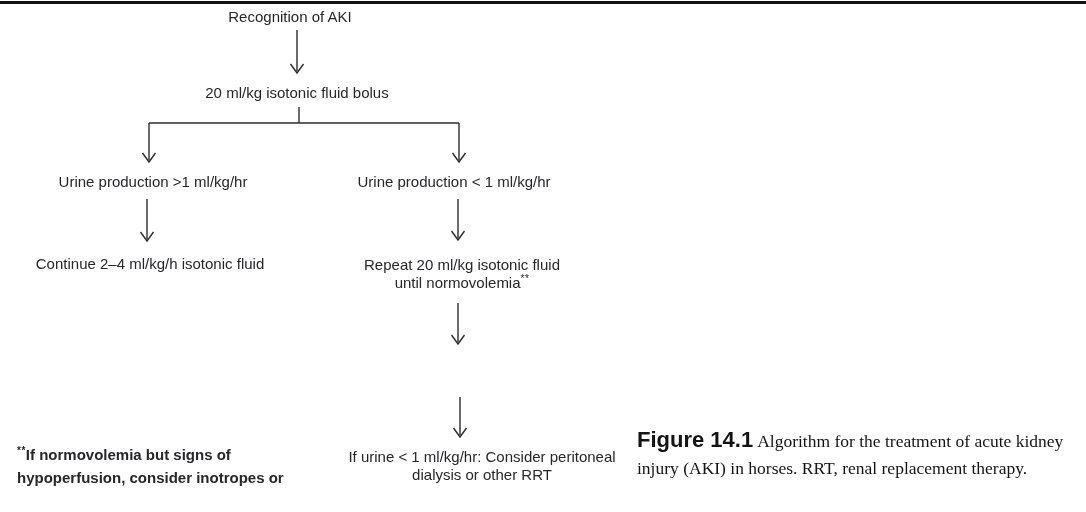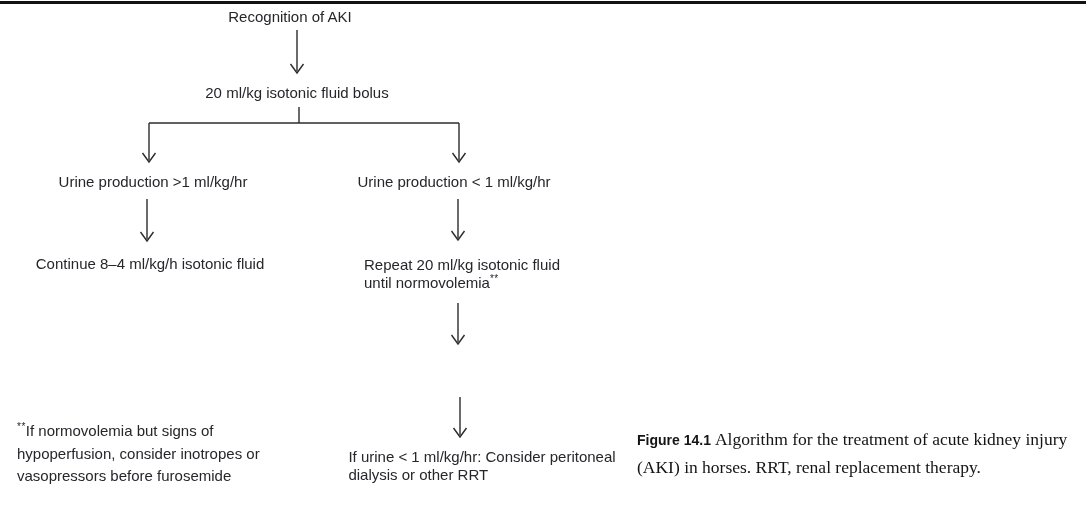--- a/index.html
+++ b/index.html
@@ -13,46 +13,48 @@
   }
   .top-rule {
     position:absolute; top:1px; left:0;
     width:1086px; height:2.5px;
     background:#121212;
   }
   .arrows { position:absolute; top:0; left:0; }
   .node {
     position:absolute;
     transform:translateX(-50%);
+    text-align:center;
     font-size:15px;
     line-height:18px;
     white-space:nowrap;
   }
   sup {
     font-size:10px;
     line-height:0;
     vertical-align:super;
     letter-spacing:0.5px;
   }
   .footnote {
-    position:absolute; left:17px; top:420px;
+    position:absolute; left:17px; top:444px;
     font-size:15px; line-height:22.5px;
     white-space:nowrap;
+    font-weight:bold;
   }
   .caption {
     position:absolute; left:637px; top:426px;
     width:447px;
     font-family:"Liberation Serif", serif;
     font-size:17.5px; line-height:27px;
     color:#141414;
   }
   .caption-label {
     font-family:"Liberation Sans", sans-serif;
     font-weight:bold;
-    font-size:14px;
+    font-size:22px;
   }
   .caption-text { margin-left:4px; }
 </style>
 </head>
 <body>
 
 <div class="top-rule"></div>
 
 <svg class="arrows" width="1086" height="512" viewBox="0 0 1086 512">
   <g stroke="#2b2b2b" stroke-width="1.4" fill="none">
@@ -94,37 +96,36 @@
 
 <div class="node" style="left:153px; top:173px">
   <span>Urine production &gt;1 ml/kg/hr</span>
 </div>
 
 <div class="node" style="left:454px; top:173px">
   <span>Urine production &lt; 1 ml/kg/hr</span>
 </div>
 
 <div class="node" style="left:150px; top:255px">
-  <span>Continue 8–4 ml/kg/h isotonic fluid</span>
+  <span>Continue 2–4 ml/kg/h isotonic fluid</span>
 </div>
 
 <div class="node" style="left:462px; top:256px">
   <div>Repeat 20 ml/kg isotonic fluid</div>
   <div><span>until normovolemia</span><sup>**</sup></div>
 </div>
 
 <div class="node" style="left:466px; top:355px">
 </div>
 
 <div class="node" style="left:482px; top:448px">
   <div>If urine &lt; 1 ml/kg/hr: Consider peritoneal</div>
   <div>dialysis or other RRT</div>
 </div>
 
 <div class="footnote">
   <div><sup>**</sup><span>If normovolemia but signs of</span></div>
   <div>hypoperfusion, consider inotropes or</div>
-  <div>vasopressors before furosemide</div>
 </div>
 
 <div class="caption">
   <span class="caption-label">Figure 14.1</span><span class="caption-text">Algorithm for the treatment of acute kidney injury (AKI) in horses. RRT, renal replacement therapy.</span>
 </div>
 
 </body></html>

